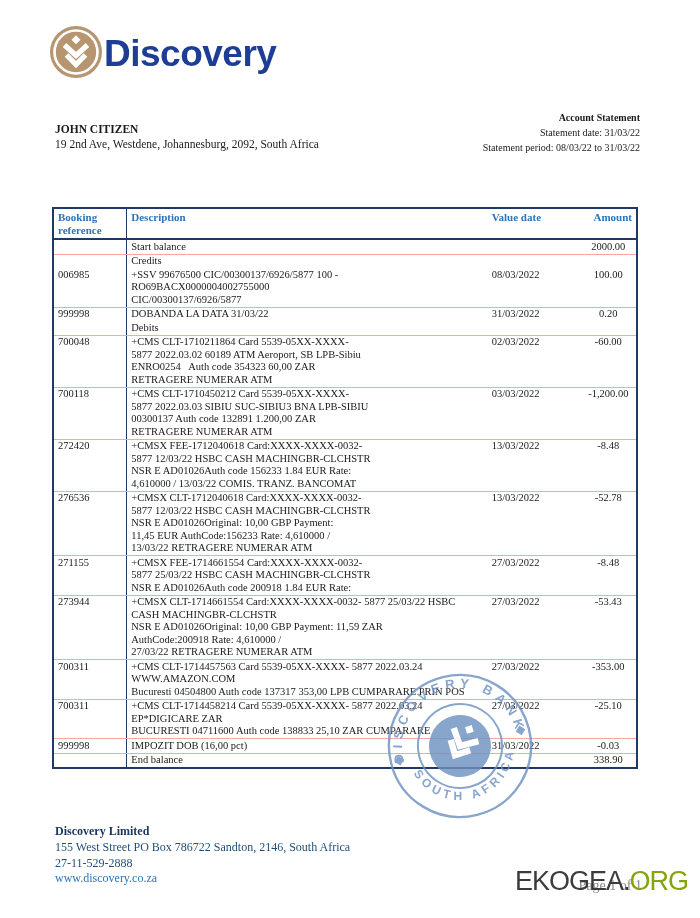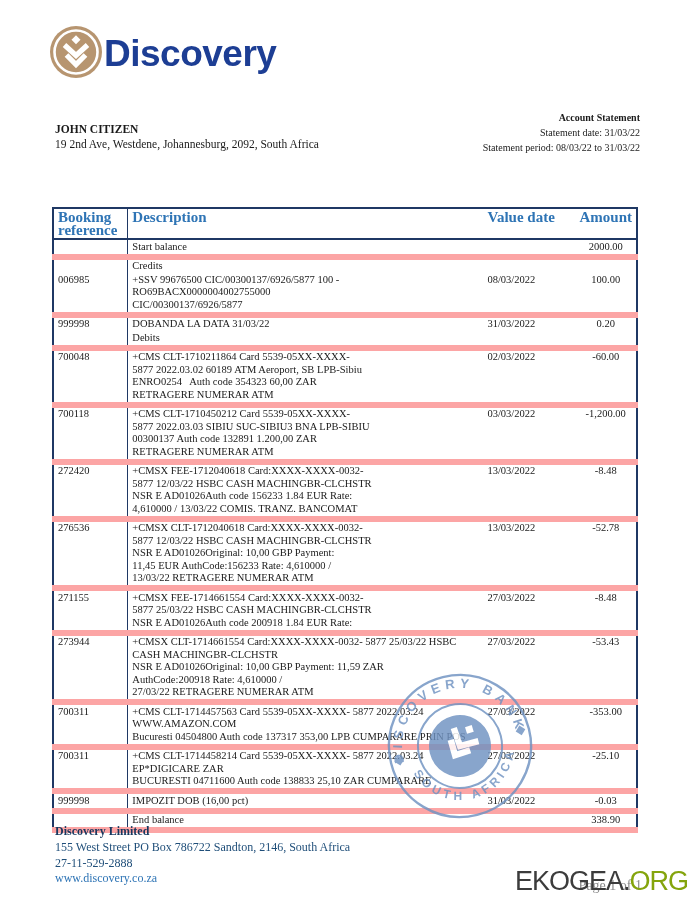--- a/index.html
+++ b/index.html
@@ -13,24 +13,24 @@
 
   
   .customer{position:absolute;left:55px;top:122px;font-size:11.5px;line-height:15px;}
   .customer .name{font-weight:bold;}
   .stmt-meta{position:absolute;right:60px;top:110px;text-align:right;font-size:10px;line-height:15px;}
   .stmt-meta .title{font-weight:bold;}
 
   
   .tbl-wrap{position:absolute;left:52px;top:207px;width:586px;}
   table.stmt{width:100%;border-collapse:collapse;border:2px solid #1f3864;font-size:10.5px;line-height:12.5px;}
-  table.stmt th{font-family:"Liberation Serif",serif;color:#2e74b5;font-weight:bold;font-size:15px;
+  table.stmt th{font-family:"Liberation Serif",serif;color:#2e74b5;font-weight:bold;font-size:11px;
                 text-align:left;vertical-align:top;padding:2px 4px;border-bottom:2px solid #1f3864;}
   table.stmt th.h-amt{text-align:right;}
-  table.stmt td{vertical-align:top;padding:0.5px 4px;border-bottom:6px solid #fca5a5;}
+  table.stmt td{vertical-align:top;padding:0.5px 4px;border-bottom:1px solid #fca5a5;}
   table.stmt tr.nb td{border-bottom:none;}
   .c-ref{width:66px;border-right:1px solid #1f3864;}
   .c-desc{width:370px;white-space:pre-wrap;}
   .c-date{width:88px;}
   .c-amt{width:48px;text-align:center;}
   th.c-ref{border-right:1px solid #1f3864;}
 
   
   .stamp{position:absolute;left:384px;top:670px;width:152px;height:152px;
          transform:rotate(-14deg);opacity:0.82;pointer-events:none;}

